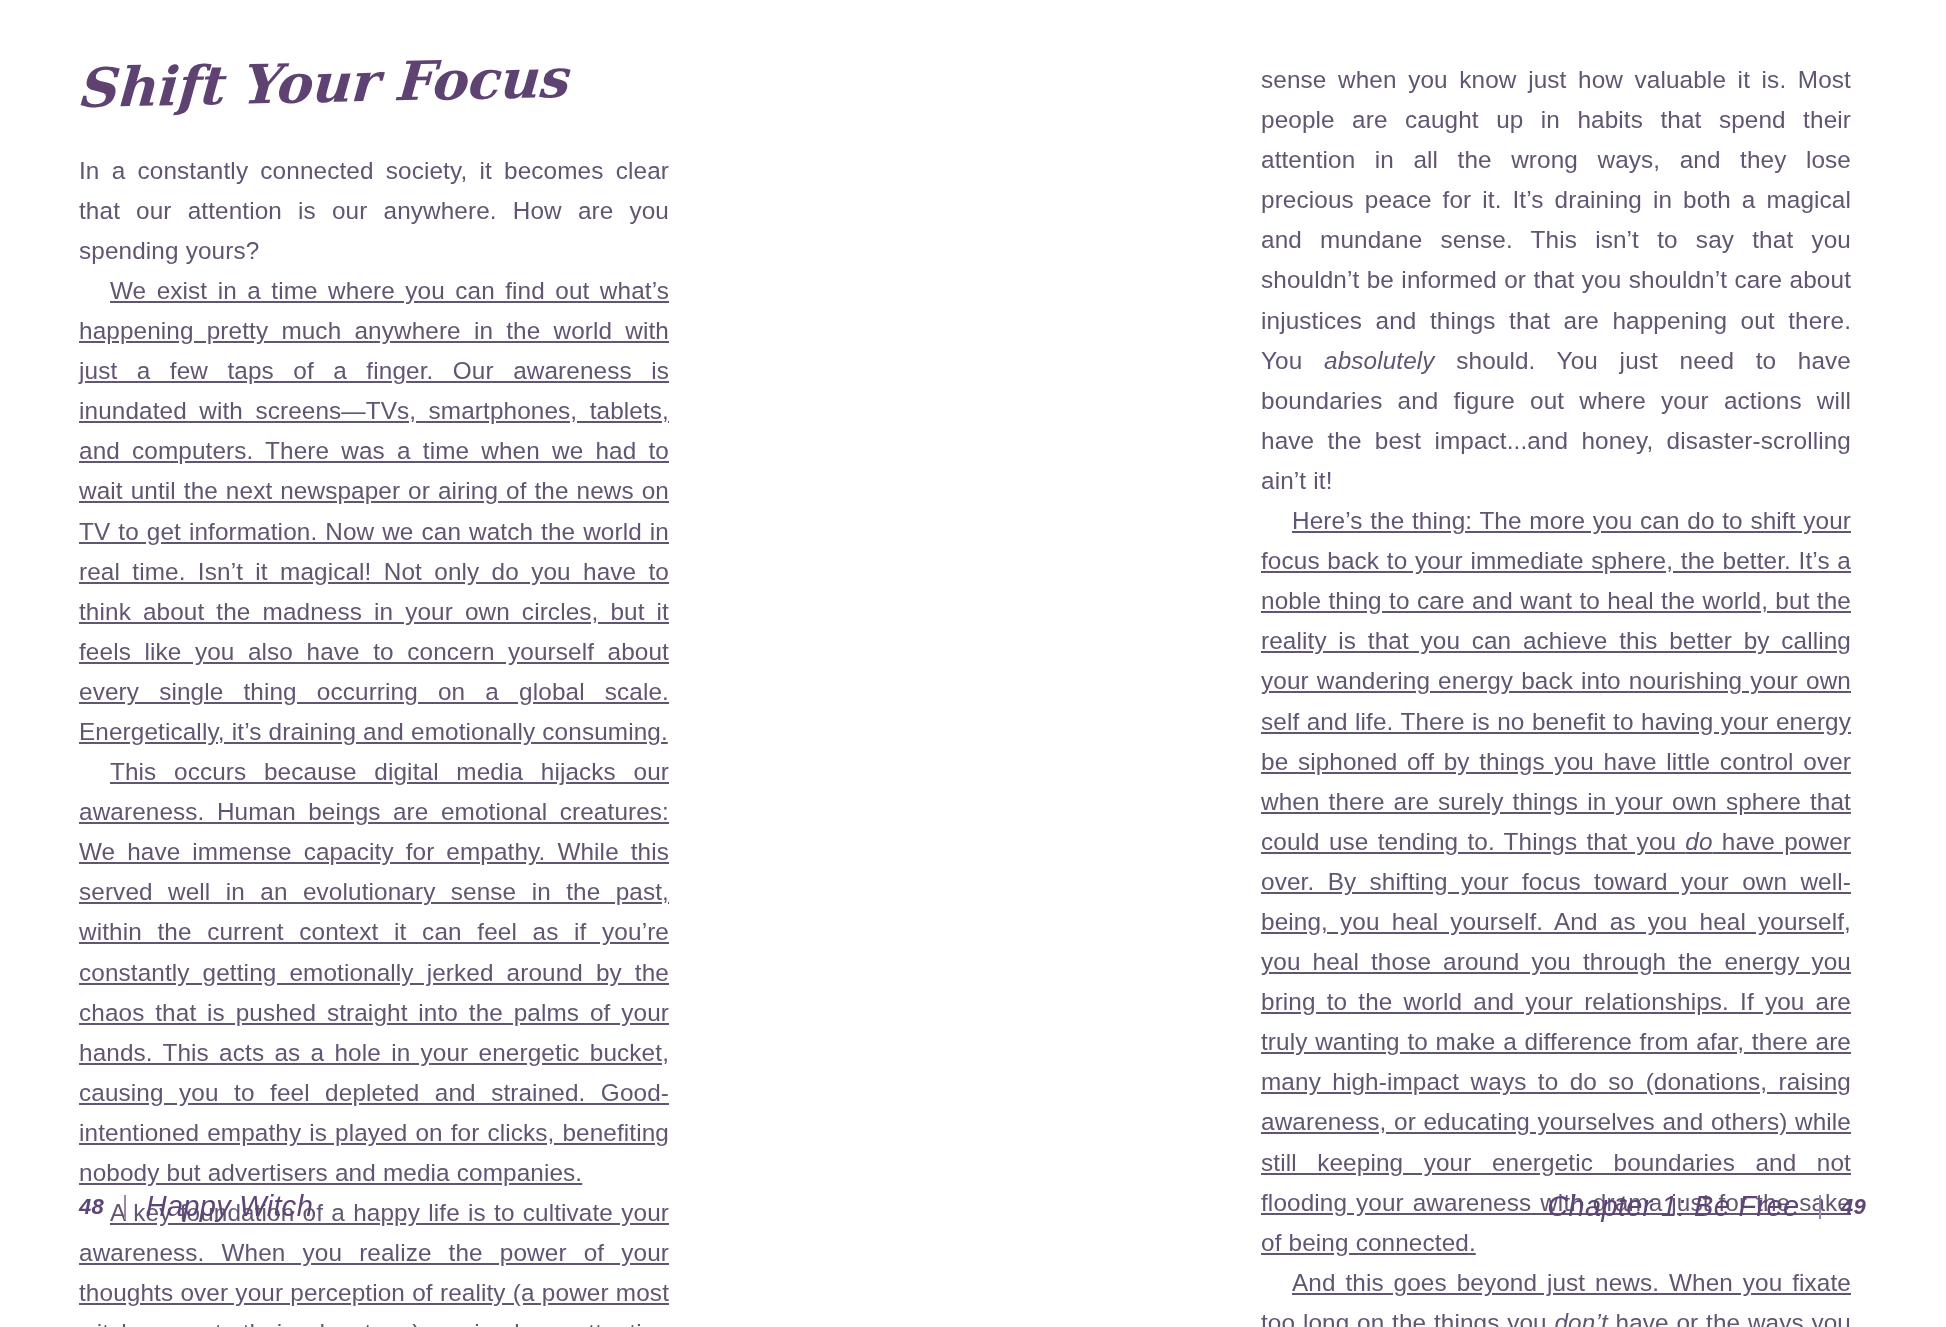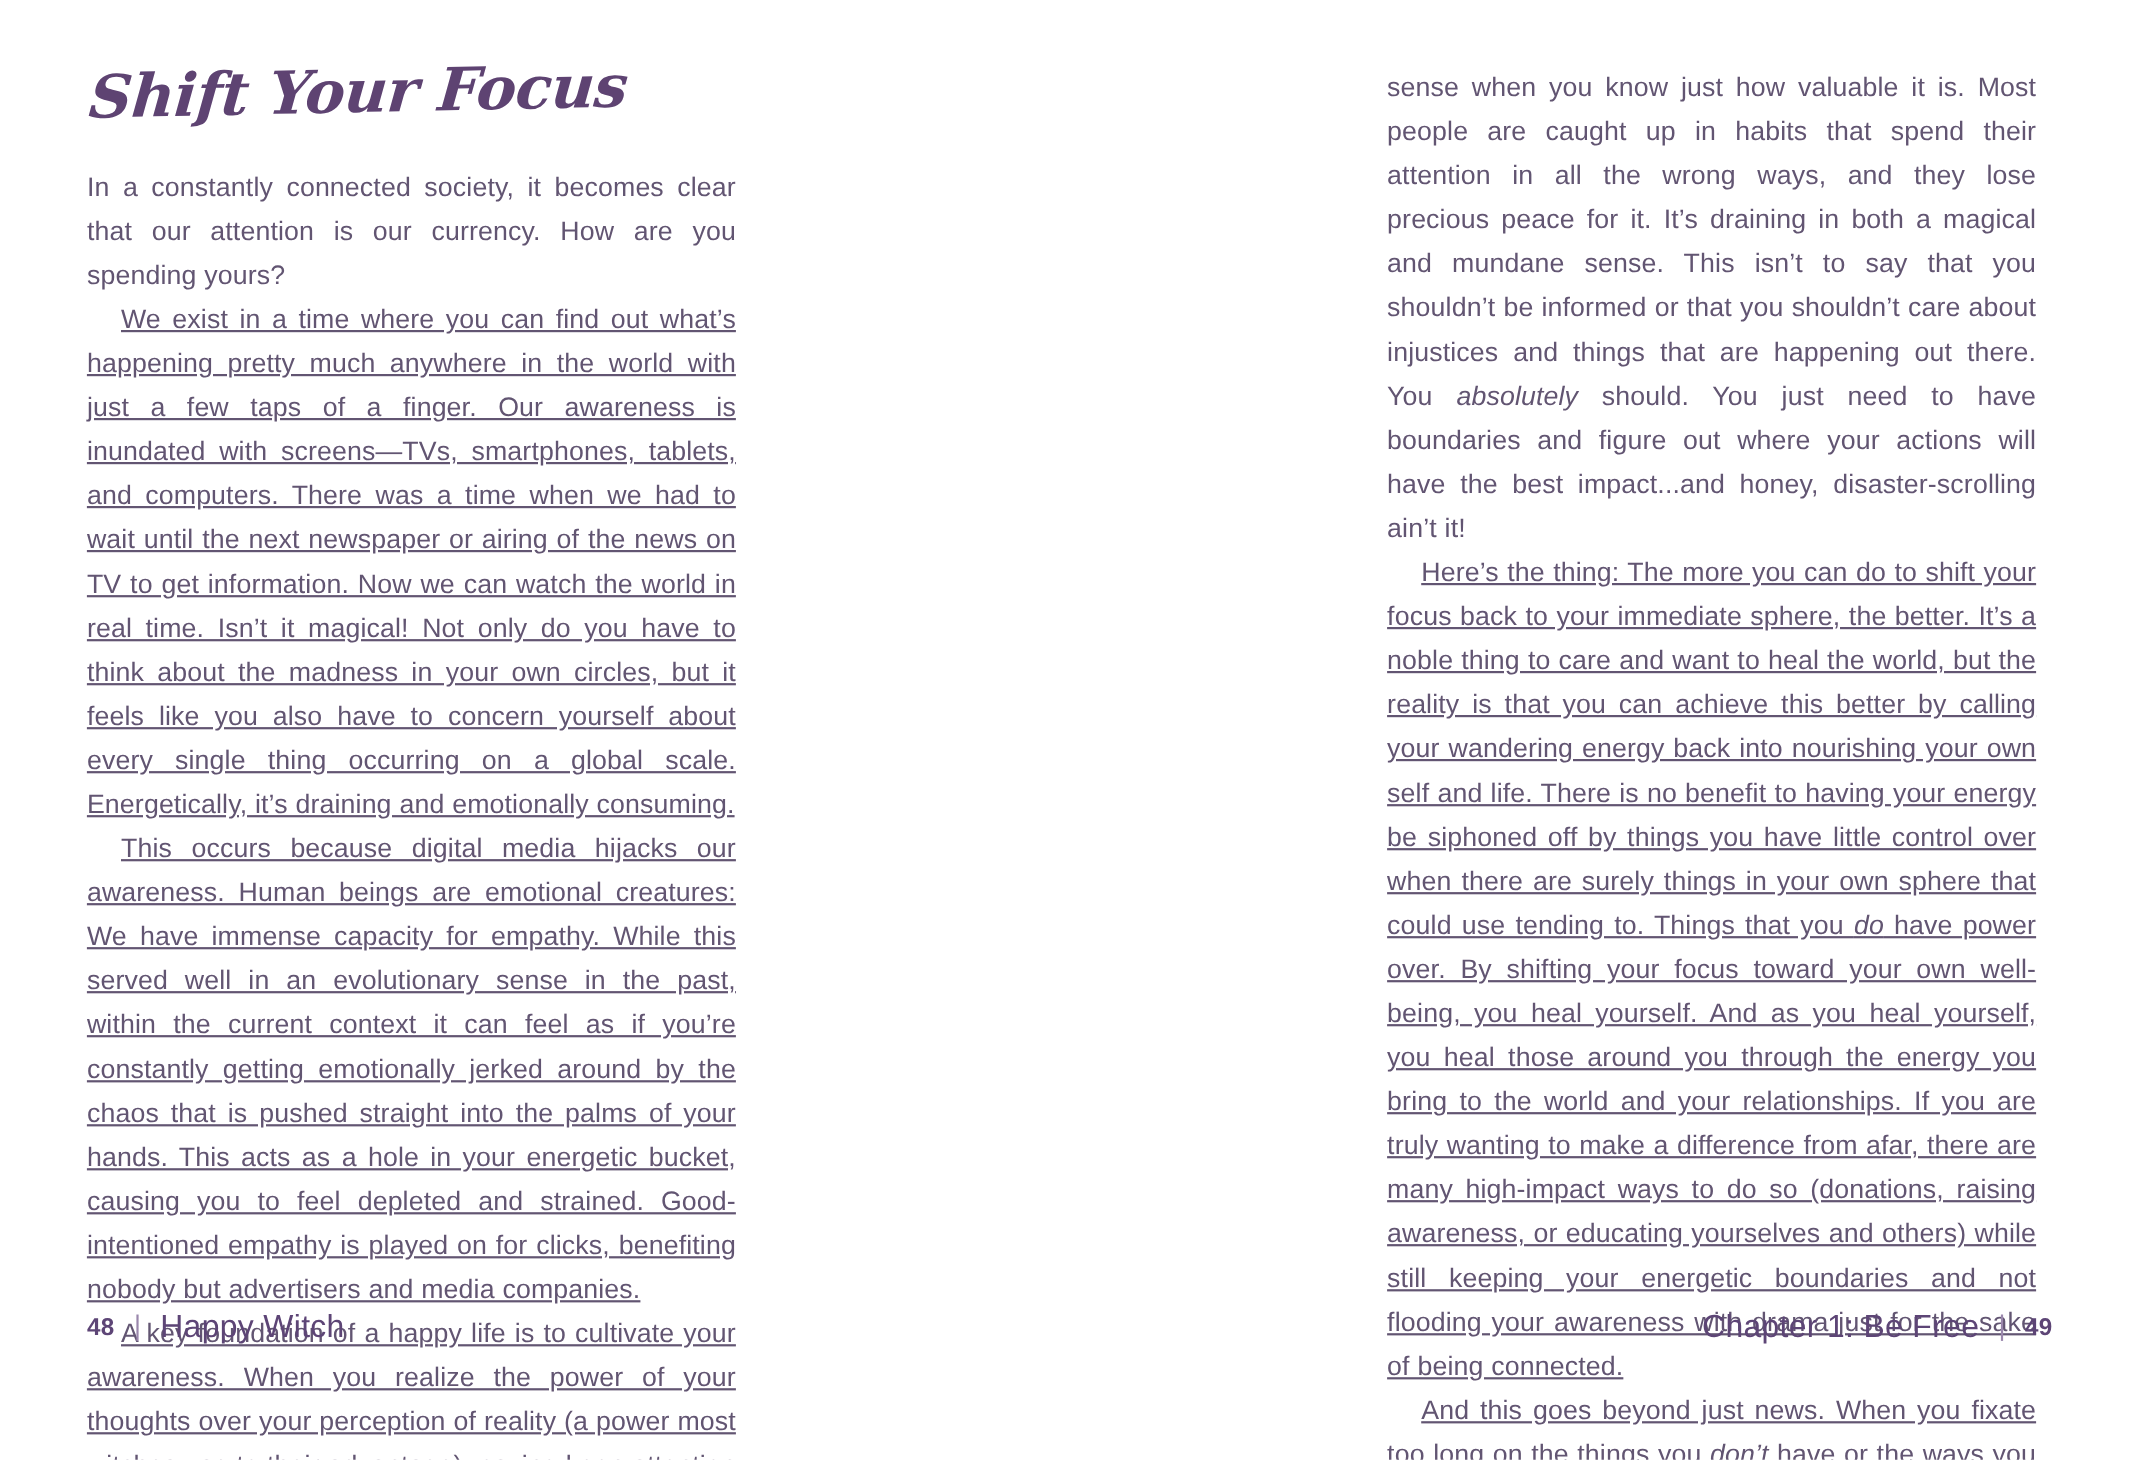--- a/index.html
+++ b/index.html
@@ -104,20 +104,21 @@
   .footer {
     position: absolute;
     bottom: 104px;
     font-size: 21px;
     color: #5d4576;
     letter-spacing: 0.3px;
     white-space: nowrap;
     display: flex;
     align-items: center;
     gap: 20px;
+    font-style: italic;
   }
   .footer-left  { left: 79px; }
   .footer-right { right: 80px; }
 
   .folio {
     font-weight: 700;
     font-size: 22px;
     color: #5d4576;
   }
   .running-head {
@@ -137,21 +138,21 @@
 
 <div class="spread">
 
   <div class="page page-left">
 
     <div class="column">
 
       <h1 class="chapter-heading">Shift Your Focus</h1>
 
       <div class="body-text">
-        <p>In a constantly connected society, it becomes clear that our attention is our currency. How are you spending yours?</p>
+        <p>In a constantly connected society, it becomes clear that our attention is our anywhere. How are you spending yours?</p>
         <p class="indent">We exist in a time where you can find out what’s happening pretty much anywhere in the world with just a few taps of a finger. Our awareness is inundated with screens—TVs, smartphones, tablets, and computers. There was a time when we had to wait until the next newspaper or airing of the news on TV to get information. Now we can watch the world in real time. Isn’t it magical! Not only do you have to think about the madness in your own circles, but it feels like you also have to concern yourself about every single thing occurring on a global scale. Energetically, it’s draining and emotionally consuming.</p>
         <p class="indent">This occurs because digital media hijacks our awareness. Human beings are emotional creatures: We have immense capacity for empathy. While this served well in an evolutionary sense in the past, within the current context it can feel as if you’re constantly getting emotionally jerked around by the chaos that is pushed straight into the palms of your hands. This acts as a hole in your energetic bucket, causing you to feel depleted and strained. Good-intentioned empathy is played on for clicks, benefiting nobody but advertisers and media companies.</p>
         <p class="indent continues">A key foundation of a happy life is to cultivate your awareness. When you realize the power of your thoughts over your perception of reality (a power most witches use to their advantage), paying keen attention to where your focus goes becomes a no-brainer. Viewing your attention as your currency just makes</p>
       </div>
 
     </div>
 
     <div class="footer footer-left">
       <span class="folio">48</span>
       <span class="rule"></span>

